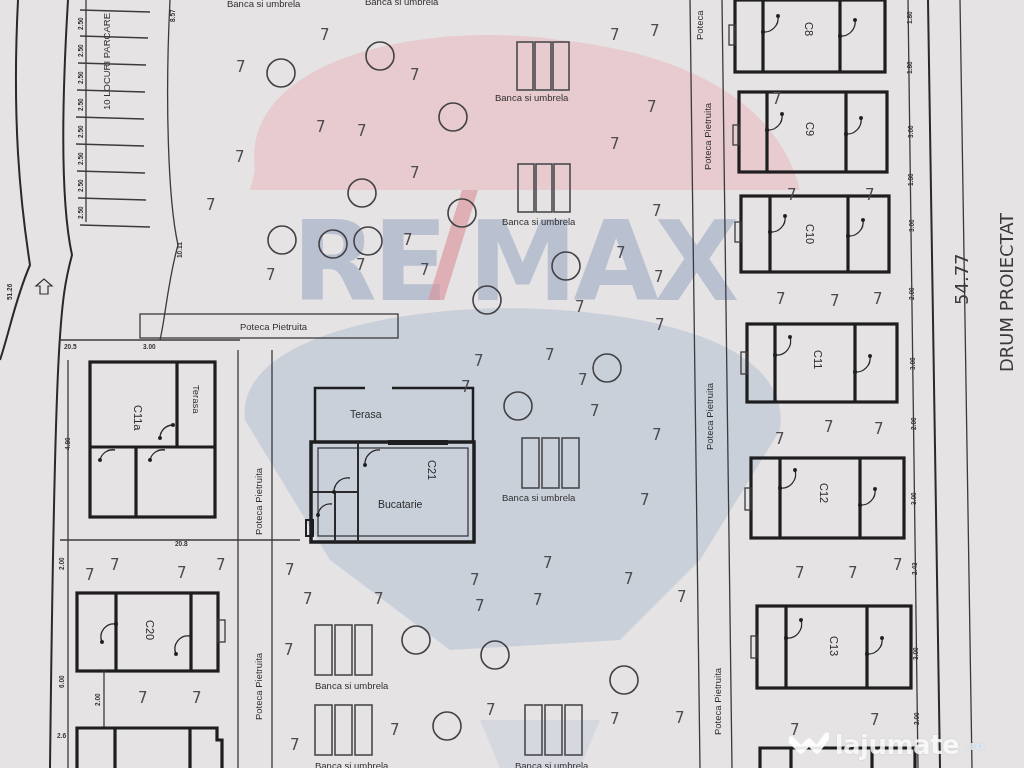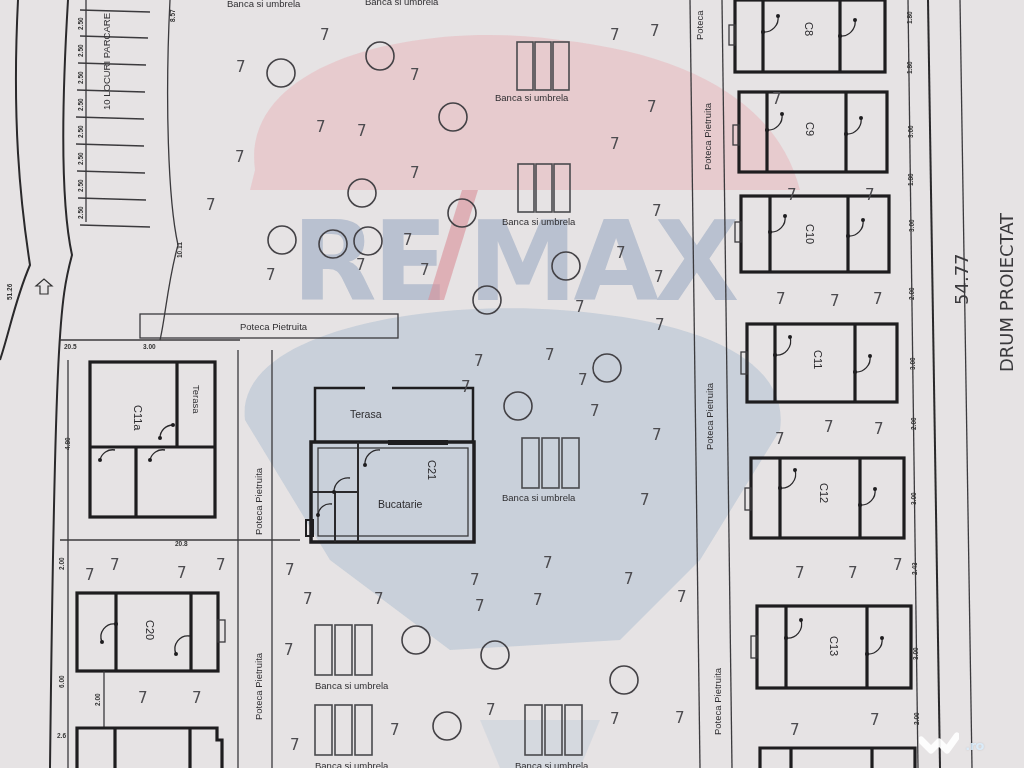--- a/index.html
+++ b/index.html
@@ -408,14 +408,15 @@
     <text class="grass" x="893" y="570">7</text>
     <text class="grass" x="790" y="735">7</text>
     <text class="grass" x="870" y="725">7</text>
   </g>
 </svg>
 
 <div id="watermark-lajumate">
   <svg width="40" height="30" viewBox="0 0 40 30">
     <path d="M2,10 L12,20 L20,12 L28,20 L38,6" fill="none" stroke="rgba(255,255,255,0.9)" stroke-width="7" stroke-linejoin="round" stroke-linecap="round"></path>
   </svg>
+  <span>lajumate</span>
     <span class="tld">.ro</span>
 </div>
 
 </body></html>

